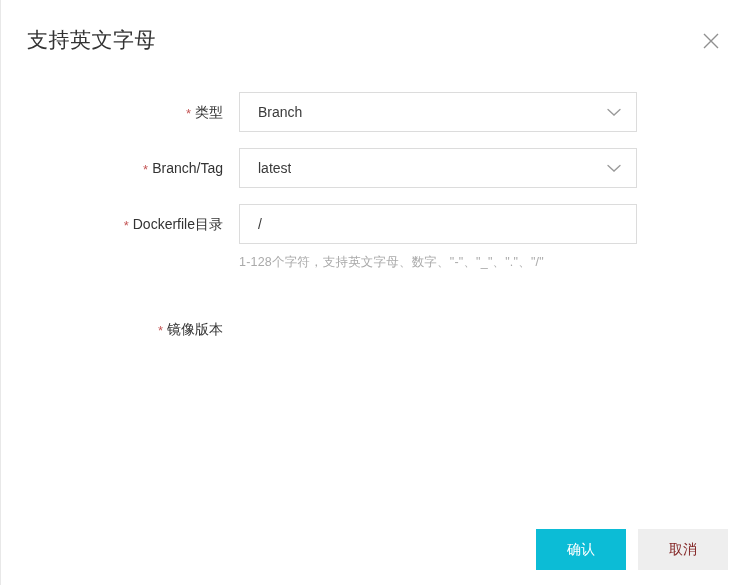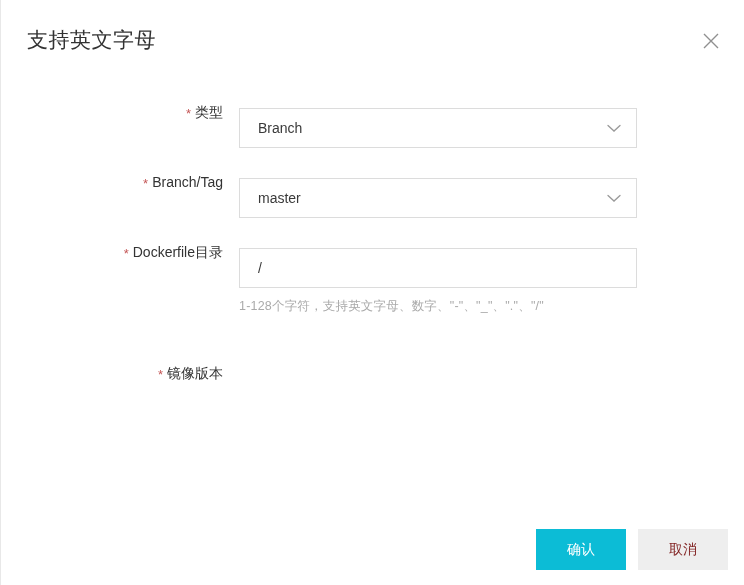--- a/index.html
+++ b/index.html
@@ -87,21 +87,20 @@
   .req-star {
     color: #c45656;
     font-size: 13px;
     margin-right: 4px;
     vertical-align: -1px;
   }
   .field-col {
     margin-left: 16px;
     width: 398px;
     flex: 0 0 398px;
-    margin-top: 16px;
   }
 
   .control {
     position: relative;
     width: 398px;
     height: 40px;
     border: 1px solid #dcdcdc;
     background: #ffffff;
     display: flex;
     align-items: center;
@@ -222,21 +221,21 @@
       </div>
     </div>
 
     <div class="row-gap-sm"></div>
     <div class="form-row">
       <div class="form-label">
         <span class="req-star">*</span><span>Branch/Tag</span>
       </div>
       <div class="field-col">
         <div class="control">
-          <span class="control-value">master</span>
+          <span class="control-value">latest</span>
           <span class="chevron">
             <svg width="14" height="9" viewBox="0 0 14 9" aria-hidden="true">
               <path d="M1 1.5 L7 7 L13 1.5" stroke="#999999" stroke-width="1.3" fill="none" stroke-linecap="round"></path>
             </svg>
           </span>
         </div>
       </div>
     </div>
 
     <div class="row-gap-sm"></div>

